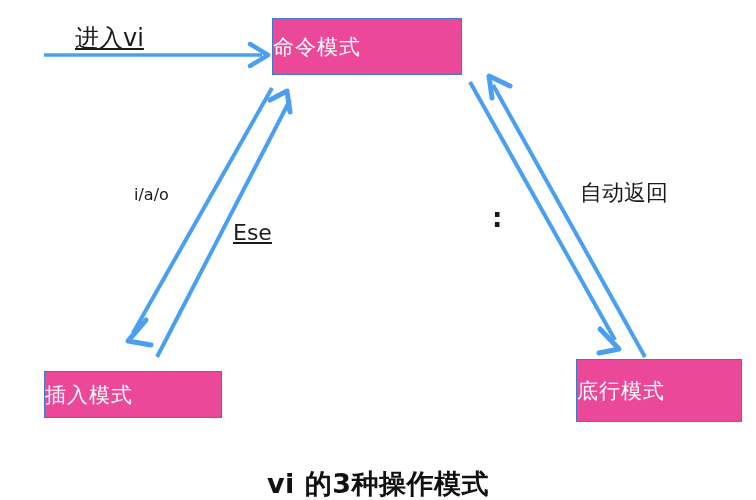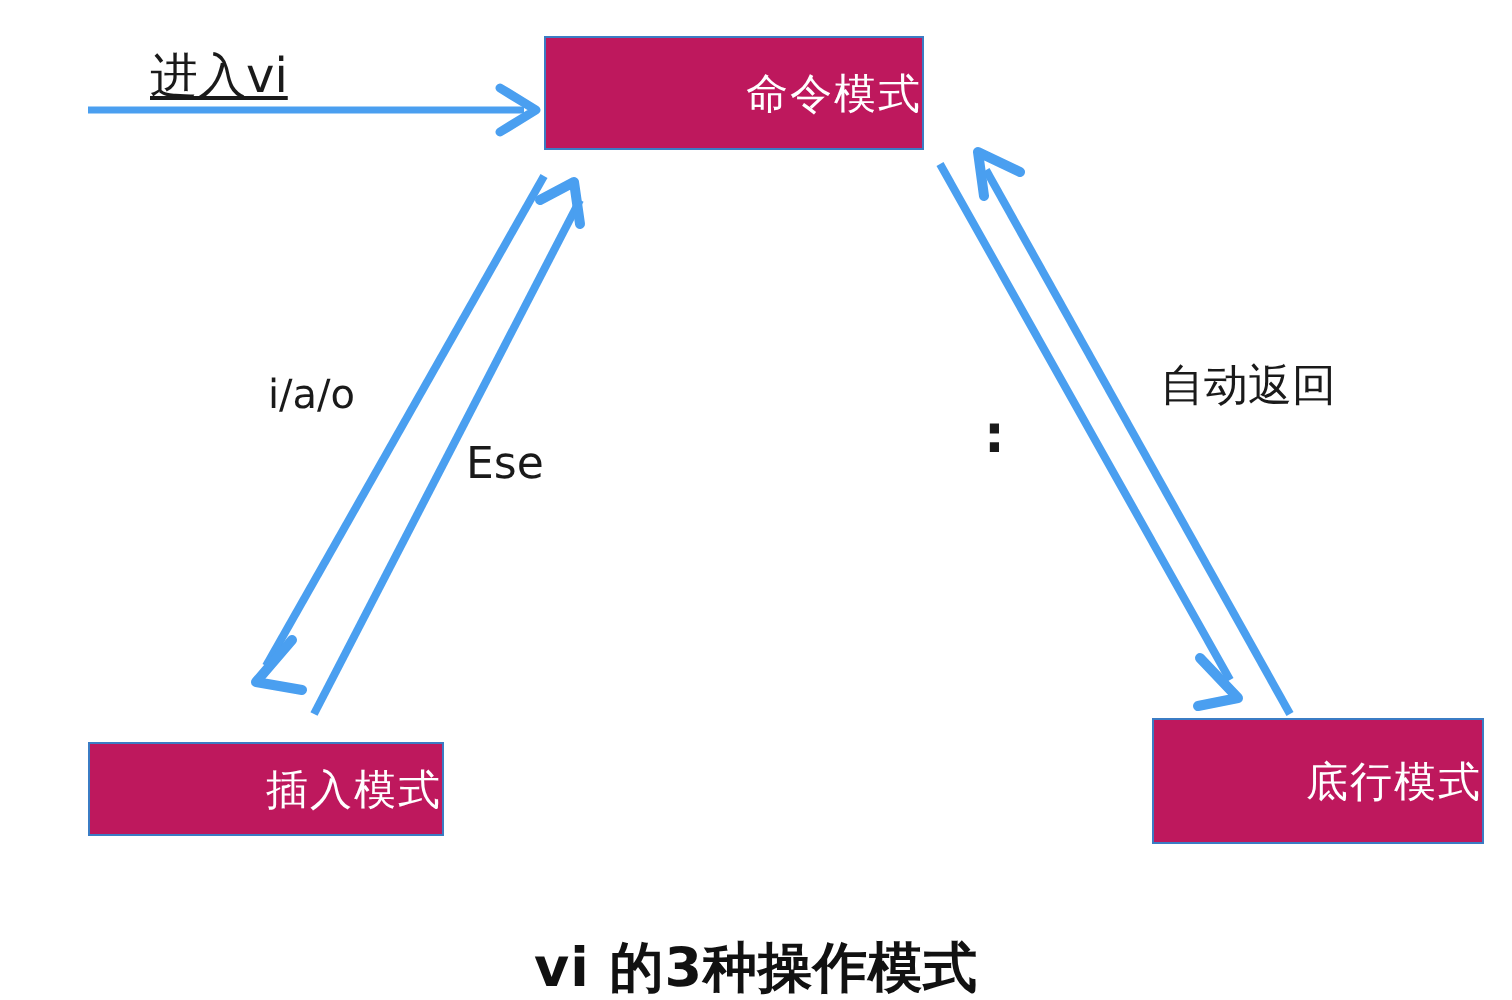--- a/index.html
+++ b/index.html
@@ -18,25 +18,25 @@
   #canvas {
     position: absolute;
     left: 0;
     top: 0;
     width: 756px;
     height: 500px;
   }
   .node {
     position: absolute;
     box-sizing: border-box;
-    background: #be185d;
+    background: #ec4899;
     border: 1px solid #3b7cc4;
     display: flex;
     align-items: center;
-    justify-content: flex-end;
+    justify-content: flex-start;
     color: #ffffff;
     font-size: 21px;
     letter-spacing: 1px;
     font-family: "DejaVu Sans", "Liberation Sans", sans-serif;
   }
   #node-command {
     left: 272px;
     top: 18px;
     width: 190px;
     height: 57px;
@@ -61,26 +61,27 @@
   }
   #label-enter {
     left: 75px;
     top: 22px;
     font-size: 24px;
     text-decoration: underline;
   }
   #label-iao {
     left: 134px;
     top: 185px;
-    font-size: 20px;
+    font-size: 16px;
   }
   #label-ese {
     left: 233px;
     top: 220px;
     font-size: 22px;
+    text-decoration: underline;
   }
   #label-colon {
     left: 492px;
     top: 205px;
     font-size: 26px;
     font-weight: bold;
     line-height: 1;
   }
   #label-auto {
     left: 580px;

